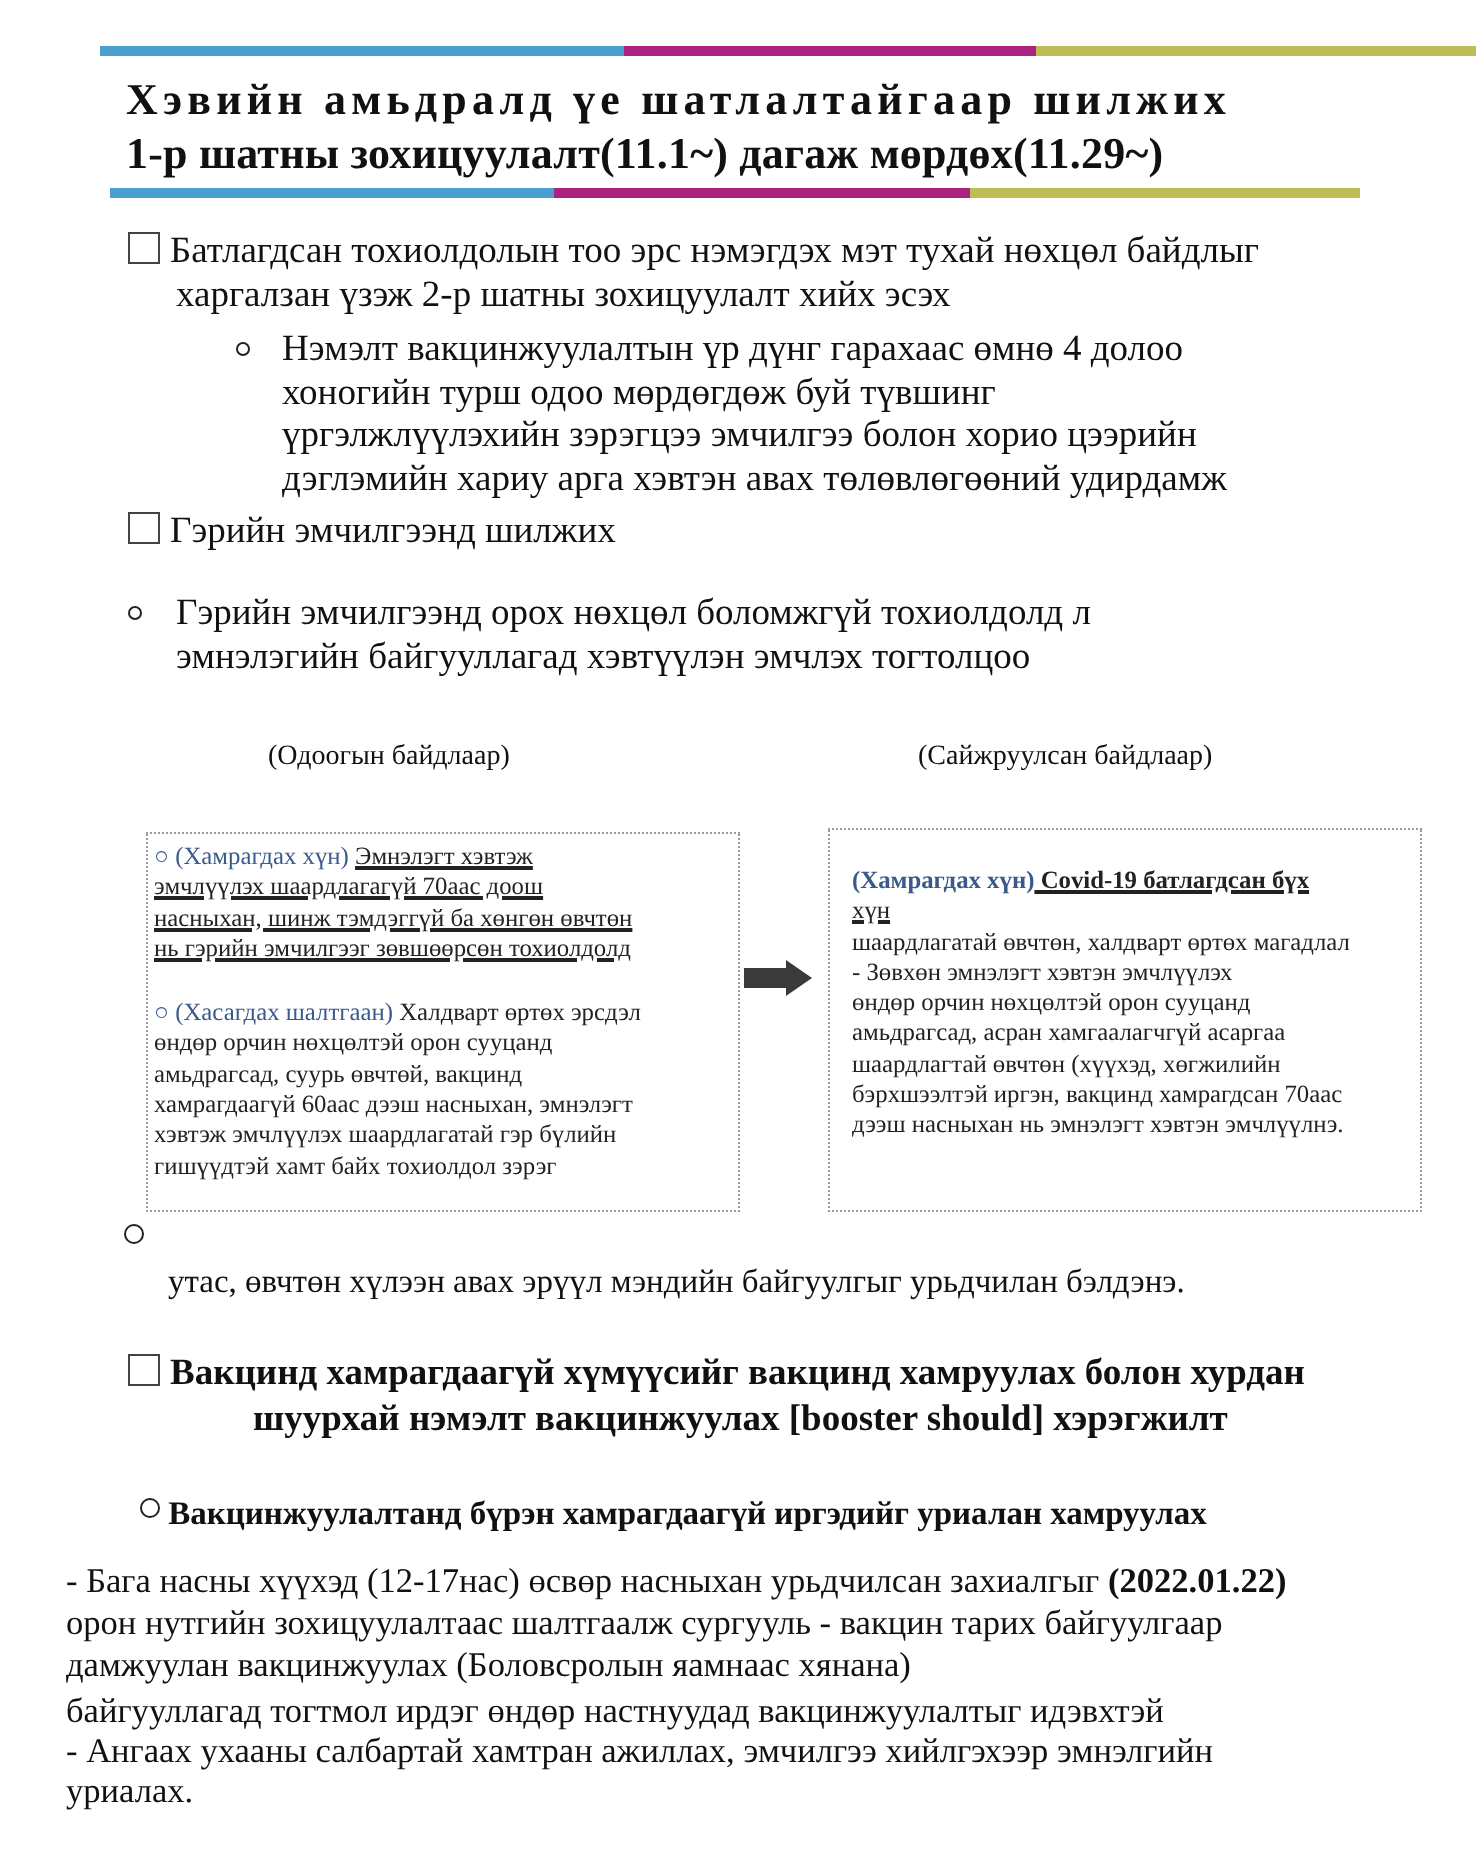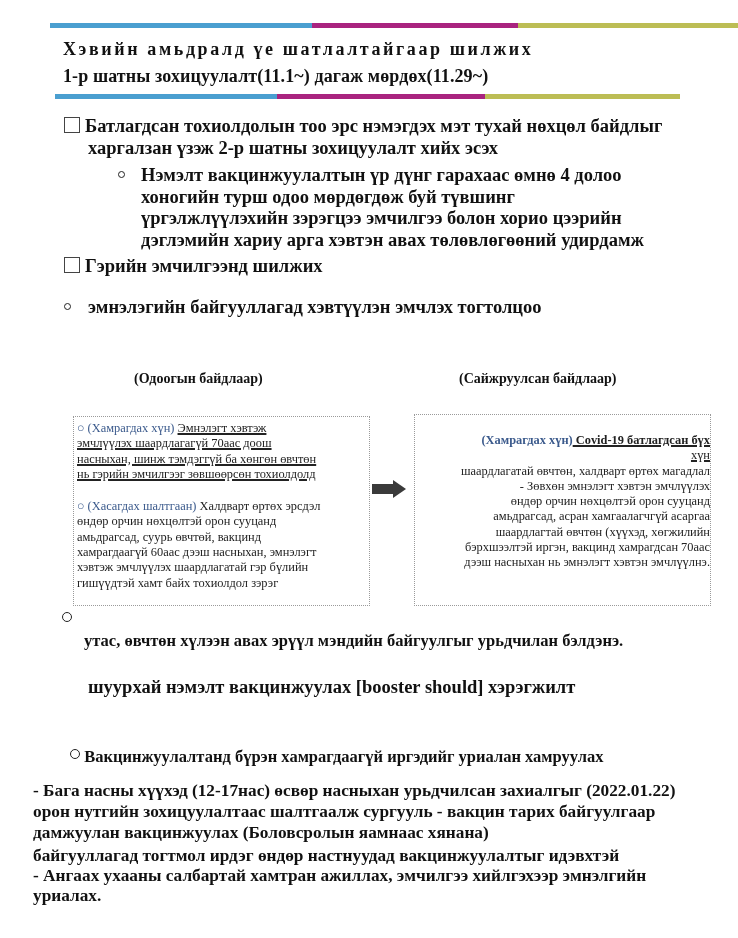--- a/index.html
+++ b/index.html
@@ -5,25 +5,25 @@
   html, body { margin:0; padding:0; background:#ffffff; }
   body { width:738px; height:938px; position:relative; overflow:hidden;
          font-family:"Liberation Serif", "DejaVu Serif", serif; color:#111; }
   .bar { position:absolute; height:5px; display:flex; }
   .bar span { display:block; height:100%; }
   #bar-top { left:50px; top:23px; width:688px; }
   #bar-top .b1 { width:262px; } #bar-top .b2 { width:206px; } #bar-top .b3 { flex:1; }
   #bar-bottom { left:55px; top:94px; width:625px; }
   #bar-bottom .b1 { width:222px; } #bar-bottom .b2 { width:208px; } #bar-bottom .b3 { flex:1; }
 
-  .title { position:absolute; left:63px; top:36px; font-weight:bold; font-size:18px; line-height:27px; }
+  .title { position:absolute; left:63px; top:36px; font-weight:bold; font-size:22px; line-height:27px; }
   .title .l1 { letter-spacing:2.6px; }
   .title .l2 { letter-spacing:0.1px; }
 
-  .abs { position:absolute;font-weight:bold; }
+  .abs { position:absolute; }
   .txt { font-size:18.5px; line-height:21.5px; }
   .chk { display:inline-block; width:14px; height:14px; border:1px solid #444; vertical-align:-1px; margin-right:5px; }
   .dot { display:inline-block; width:5px; height:5px; border:1.2px solid #222; border-radius:50%; vertical-align:5px; }
   .ring { display:inline-block; width:8px; height:8px; border:1.3px solid #222; border-radius:50%; vertical-align:3px; }
 
   .box { position:absolute; border:1.5px dotted #9a9a9a; box-sizing:border-box; }
   .boxtxt { font-size:12.4px; line-height:15.3px; color:#222; }
   .blue { color:#3b5a8c; }
   .ul { text-decoration:underline; text-decoration-thickness:1.5px; }
   .arrow { position:absolute; left:372px; top:480px; }
@@ -60,20 +60,21 @@
     <div>дэглэмийн хариу арга хэвтэн авах төлөвлөгөөний удирдамж</div>
   </div>
 </div>
 
 <div class="abs txt" style="left:64px; top:256px;">
   <span class="chk"></span><span>Гэрийн эмчилгээнд шилжих</span>
 </div>
 <div class="abs txt" style="left:64px; top:297px;">
   <span class="dot abs" style="left:0; top:6px;"></span>
   <div style="padding-left:24px;">
+    <div>Гэрийн эмчилгээнд орох нөхцөл боломжгүй тохиолдолд л</div>
     <div>эмнэлэгийн байгууллагад хэвтүүлэн эмчлэх тогтолцоо</div>
   </div>
 </div>
 
 <div class="abs" style="left:134px; top:371px; font-size:14px;">(Одоогын байдлаар)</div>
 <div class="abs" style="left:459px; top:371px; font-size:14px;">(Сайжруулсан байдлаар)</div>
 
 <div class="box" style="left:73px; top:416px; width:297px; height:190px;">
   <div class="boxtxt" style="padding:4px 0 0 3px;">
     <div>
@@ -95,42 +96,43 @@
     <div>гишүүдтэй хамт байх тохиолдол зэрэг</div>
   </div>
 </div>
 
 <svg class="arrow" width="34" height="18" viewBox="0 0 34 18">
   <rect x="0" y="4" width="22" height="10" fill="#3a3a3a"></rect>
   <polygon points="21,0 34,9 21,18" fill="#3a3a3a"></polygon>
 </svg>
 
 <div class="box" style="left:414px; top:414px; width:297px; height:192px;">
-  <div class="boxtxt" style="padding:18px 0 0 11px;text-align:right;">
+  <div class="boxtxt" style="padding:18px 0 0 11px;">
     <div style="font-weight:bold;">
       <span class="blue">(Хамрагдах хүн)</span><span class="ul"> Covid-19 батлагдсан бүх</span>
     </div>
     <div class="ul" style="font-weight:normal;">хүн</div>
     <div>шаардлагатай өвчтөн, халдварт өртөх магадлал</div>
     <div>- Зөвхөн эмнэлэгт хэвтэн эмчлүүлэх</div>
     <div>өндөр орчин нөхцөлтэй орон сууцанд</div>
     <div>амьдрагсад, асран хамгаалагчгүй асаргаа</div>
     <div>шаардлагтай өвчтөн (хүүхэд, хөгжилийн</div>
     <div>бэрхшээлтэй иргэн, вакцинд хамрагдсан 70аас</div>
     <div>дээш насныхан нь эмнэлэгт хэвтэн эмчлүүлнэ.</div>
   </div>
 </div>
 
 <div class="abs" style="left:62px; top:609px; font-size:16.5px; line-height:21px;">
   <div><span class="ring"></span> </div>
   <div style="padding-left:22px;">утас, өвчтөн хүлээн авах эрүүл мэндийн байгуулгыг урьдчилан бэлдэнэ.</div>
 </div>
 
 <div class="abs txt" style="left:64px; top:676px; font-weight:bold; line-height:22.5px;">
-  <div style="padding-left:24px;">шуурхай нэмэлт вакцинжуулах [booster should]  хэрэгжилт</div>
+  <div><span class="chk"></span><span>Вакцинд хамрагдаагүй хүмүүсийг вакцинд хамруулах болон хурдан</span></div>
+  <div style="padding-left:24px;text-align:center;">шуурхай нэмэлт вакцинжуулах [booster should]  хэрэгжилт</div>
 </div>
 
 <div class="abs" style="left:70px; top:747px; font-size:16.5px; font-weight:bold;">
   <span class="ring"></span> <span>Вакцинжуулалтанд бүрэн хамрагдаагүй иргэдийг уриалан хамруулах</span>
 </div>
 
 <div class="abs" style="left:33px; top:780px; font-size:17.3px; line-height:21px;">
   <div><span>- Бага насны хүүхэд (12-17нас) өсвөр насныхан урьдчилсан захиалгыг </span><b>(2022.01.22)</b></div>
   <div>орон нутгийн зохицуулалтаас шалтгаалж сургууль - вакцин тарих байгуулгаар</div>
   <div>дамжуулан вакцинжуулах (Боловсролын яамнаас хянана)</div>

